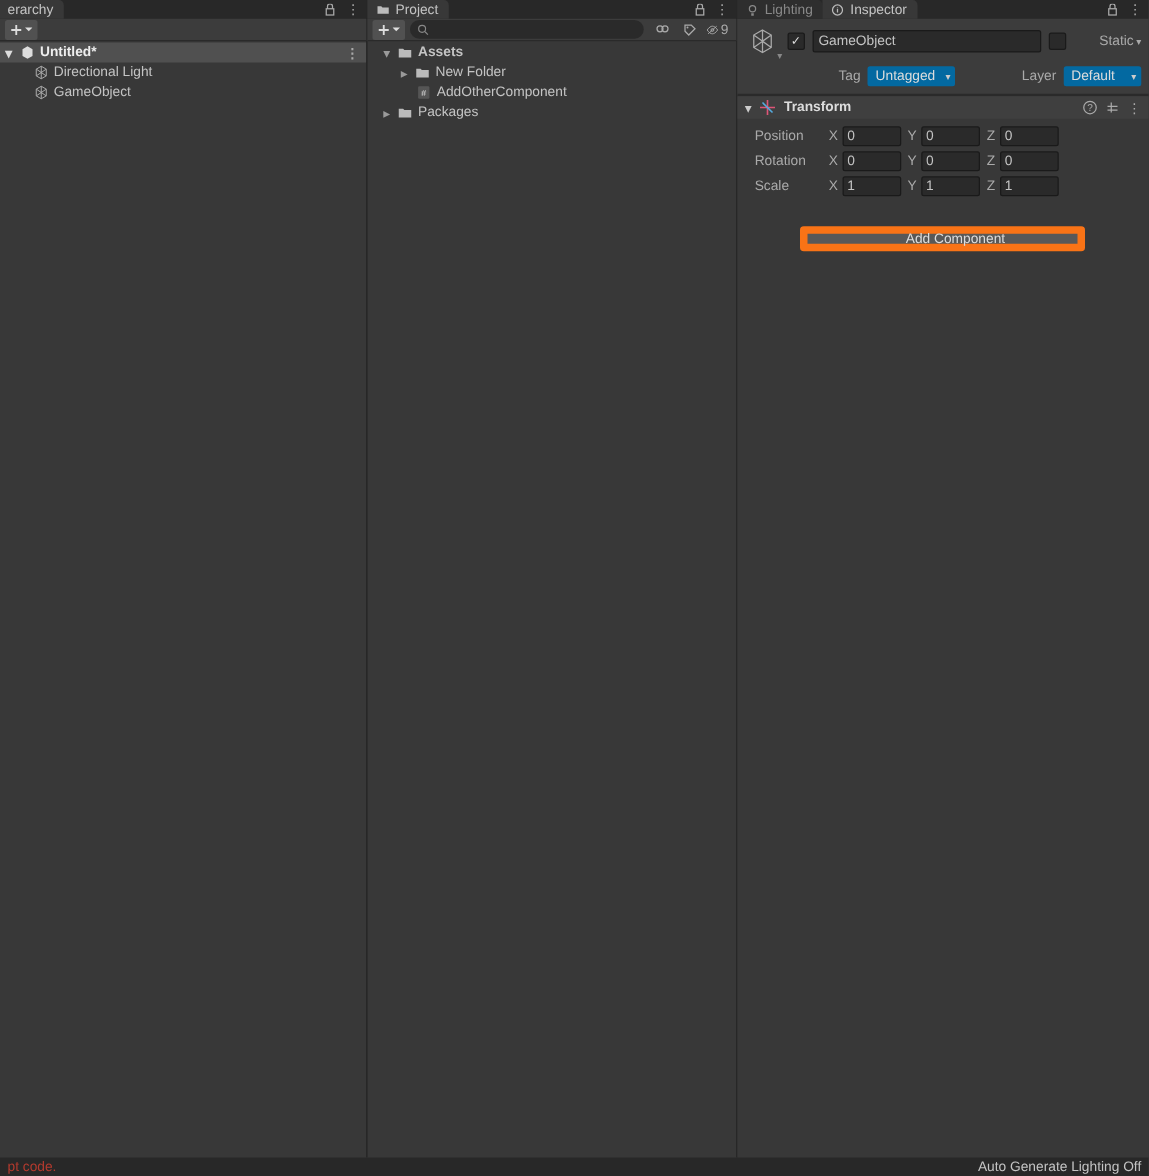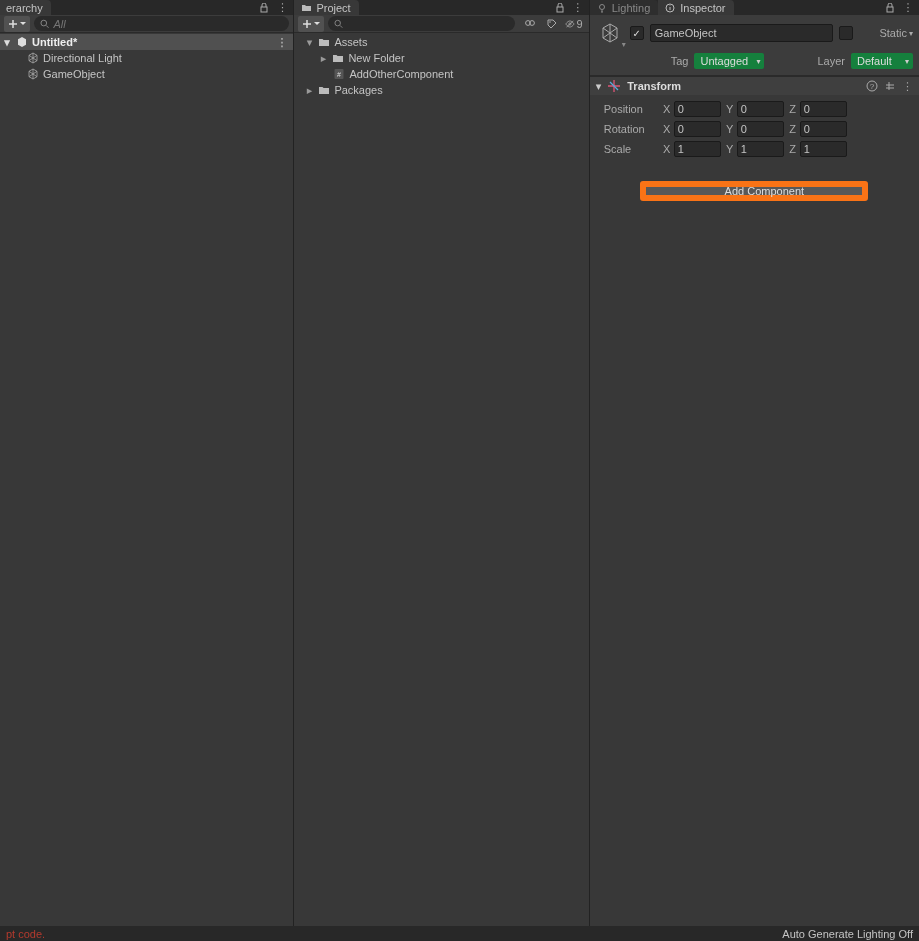--- a/index.html
+++ b/index.html
@@ -105,21 +105,21 @@
   justify-content: center; cursor: pointer;
 }
 .chk.on::after { content: "✓"; color: #ddd; font-size: 10px; }
 .name-field {
   flex: 1; background: #2a2a2a; border: 1px solid #1a1a1a; border-radius: 2px;
   height: 18px; padding: 0 4px; color: #c4c4c4; font-size: 11px;
 }
 .static-grp { display: flex; align-items: center; gap: 2px; color: #aaa; margin-left: 20px; }
 .ins-row2 { display: flex; align-items: center; gap: 6px; margin-top: 6px; padding-left: 34px; }
 .dd-field {
-  background: #15803d; border-radius: 2px; height: 16px; padding: 0 18px 0 6px;
+  background: #0369a1; border-radius: 2px; height: 16px; padding: 0 18px 0 6px;
   display: inline-flex; align-items: center; color: #ddd; position: relative;
   cursor: pointer; min-width: 60px;
 }
 .dd-field .ar {
   position: absolute; right: 4px; top: 4px; font-size: 8px; color: #ccc;
 }
 .lbl { color: #aaa; margin-left: 41px; }
 
 .component {
   border-top: 1px solid #2a2a2a;
@@ -172,27 +172,20 @@
     </div>
     <div class="toolbar-row">
       <div class="plus-dd">
         <svg width="10" height="10" viewBox="0 0 10 10">
             <path d="M5 1v8M1 5h8" stroke="#ddd" stroke-width="1.5"></path>
           </svg>
         <svg width="6" height="6" viewBox="0 0 6 6">
             <path d="M0 1l3 3 3-3" fill="#ddd"></path>
           </svg>
       </div>
-      <div class="search-field">
-        <svg width="10" height="10" viewBox="0 0 10 10">
-            <circle cx="4" cy="4" r="3" fill="none" stroke="#888"></circle>
-            <path d="M6.5 6.5L9 9" stroke="#888"></path>
-          </svg>
-        <input placeholder="All" style="">
-      </div>
     </div>
     <div class="tree">
       <div class="row hdr" style="padding-left:2px">
         <span class="tw">▾</span>
         <span class="ricon">
           <svg width="12" height="12" viewBox="0 0 12 12">
               <path d="M6 1l4 2.3v5.4L6 11 2 8.7V3.3z" fill="#ddd"></path>
             </svg>
         </span>
         <span>Untitled*</span>
@@ -277,21 +270,21 @@
       </div>
     </div>
     <div class="tree">
       <div class="row" style="padding-left:10px">
         <span class="tw">▾</span>
         <span class="ricon">
           <svg width="12" height="12" viewBox="0 0 12 12">
               <path d="M1 3h3.5l1 1H11v6H1z" fill="#bbb"></path>
             </svg>
         </span>
-        <span style="font-weight:normal">Assets</span>
+        <span style="font-weight:bold">Assets</span>
       </div>
       <div class="row" style="padding-left:24px">
         <span class="tw">▸</span>
         <span class="ricon">
           <svg width="12" height="12" viewBox="0 0 12 12">
               <path d="M1 3h3.5l1 1H11v6H1z" fill="#bbb"></path>
             </svg>
         </span>
         <span>New Folder</span>
       </div>

